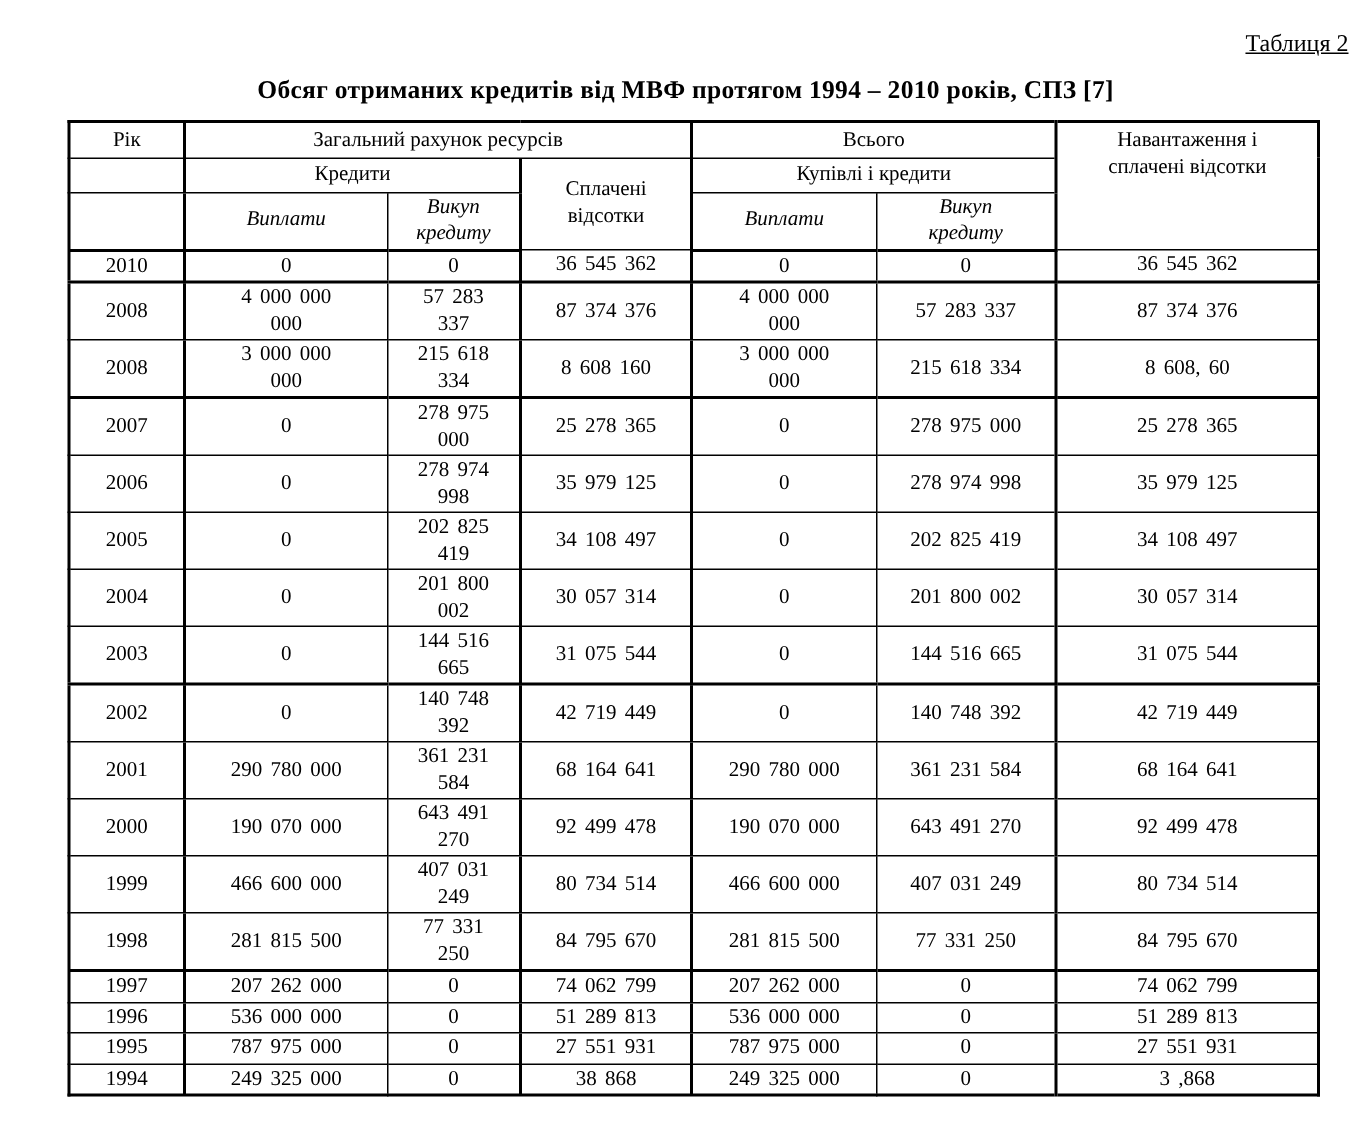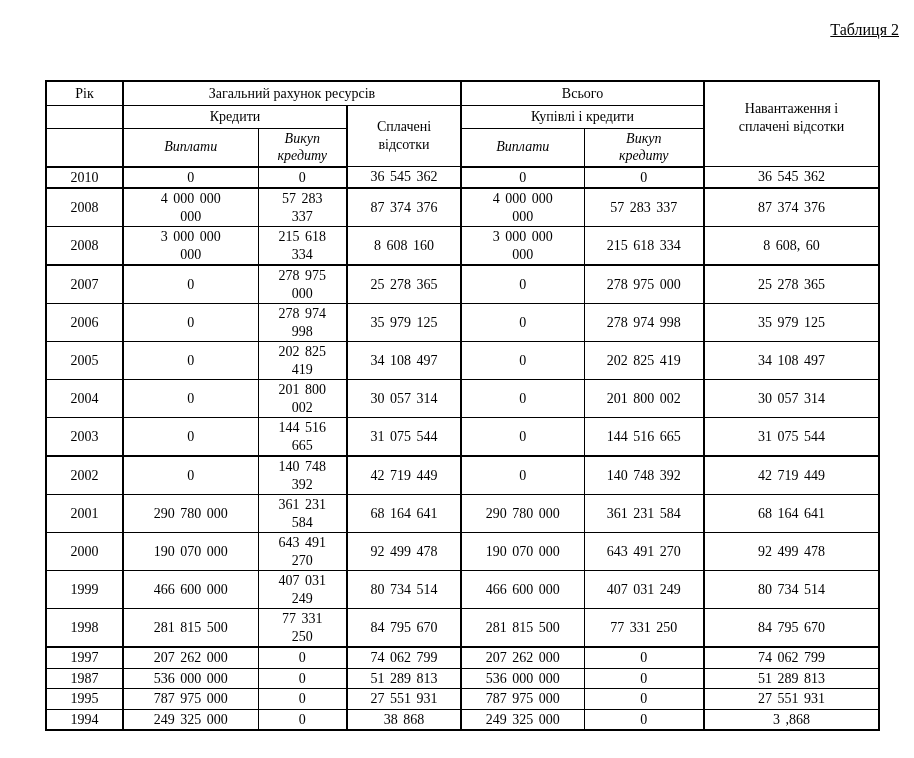--- a/index.html
+++ b/index.html
@@ -42,29 +42,30 @@
   }
   .doc-table tbody td { word-spacing: 2px; }
 
   
   .doc-table .br2 { border-right-width: 2px; }
   .doc-table tr.bb2 > th, .doc-table tr.bb2 > td { border-bottom-width: 2px; }
 
   .doc-table tr.hrow1 { height: 24px; }
   .doc-table tr.hrow2 { height: 23px; }
   .doc-table tr.hrow3 { height: 35px; font-style: italic; }
-  .doc-table th.valign-top { vertical-align: top; padding-top: 18px; margin-top: 20px; }
+  .doc-table th.valign-top { vertical-align: top; padding-top: 3px; margin-top: 20px; }
 </style>
 </head>
 <body>
 
 <div class="page">
 
   <div class="table-label">Таблиця 2</div>
 
+  <div class="doc-title">Обсяг отриманих кредитів від МВФ протягом 1994 – 2010 років, СПЗ [7]</div>
 
   <table class="doc-table">
     <colgroup>
       <col style="width:77px">
       <col style="width:135px">
       <col style="width:89px">
       <col style="width:114px">
       <col style="width:123px">
       <col style="width:120px">
       <col style="width:175px">
@@ -231,21 +232,21 @@
         <tr>
           <td class="br2">1997</td>
           <td>207 262 000</td>
           <td class="br2">0</td>
           <td class="br2">74 062 799</td>
           <td>207 262 000</td>
           <td class="br2">0</td>
           <td>74 062 799</td>
         </tr>
         <tr>
-          <td class="br2">1987</td>
+          <td class="br2">1996</td>
           <td>536 000 000</td>
           <td class="br2">0</td>
           <td class="br2">51 289 813</td>
           <td>536 000 000</td>
           <td class="br2">0</td>
           <td>51 289 813</td>
         </tr>
         <tr>
           <td class="br2">1995</td>
           <td>787 975 000</td>

